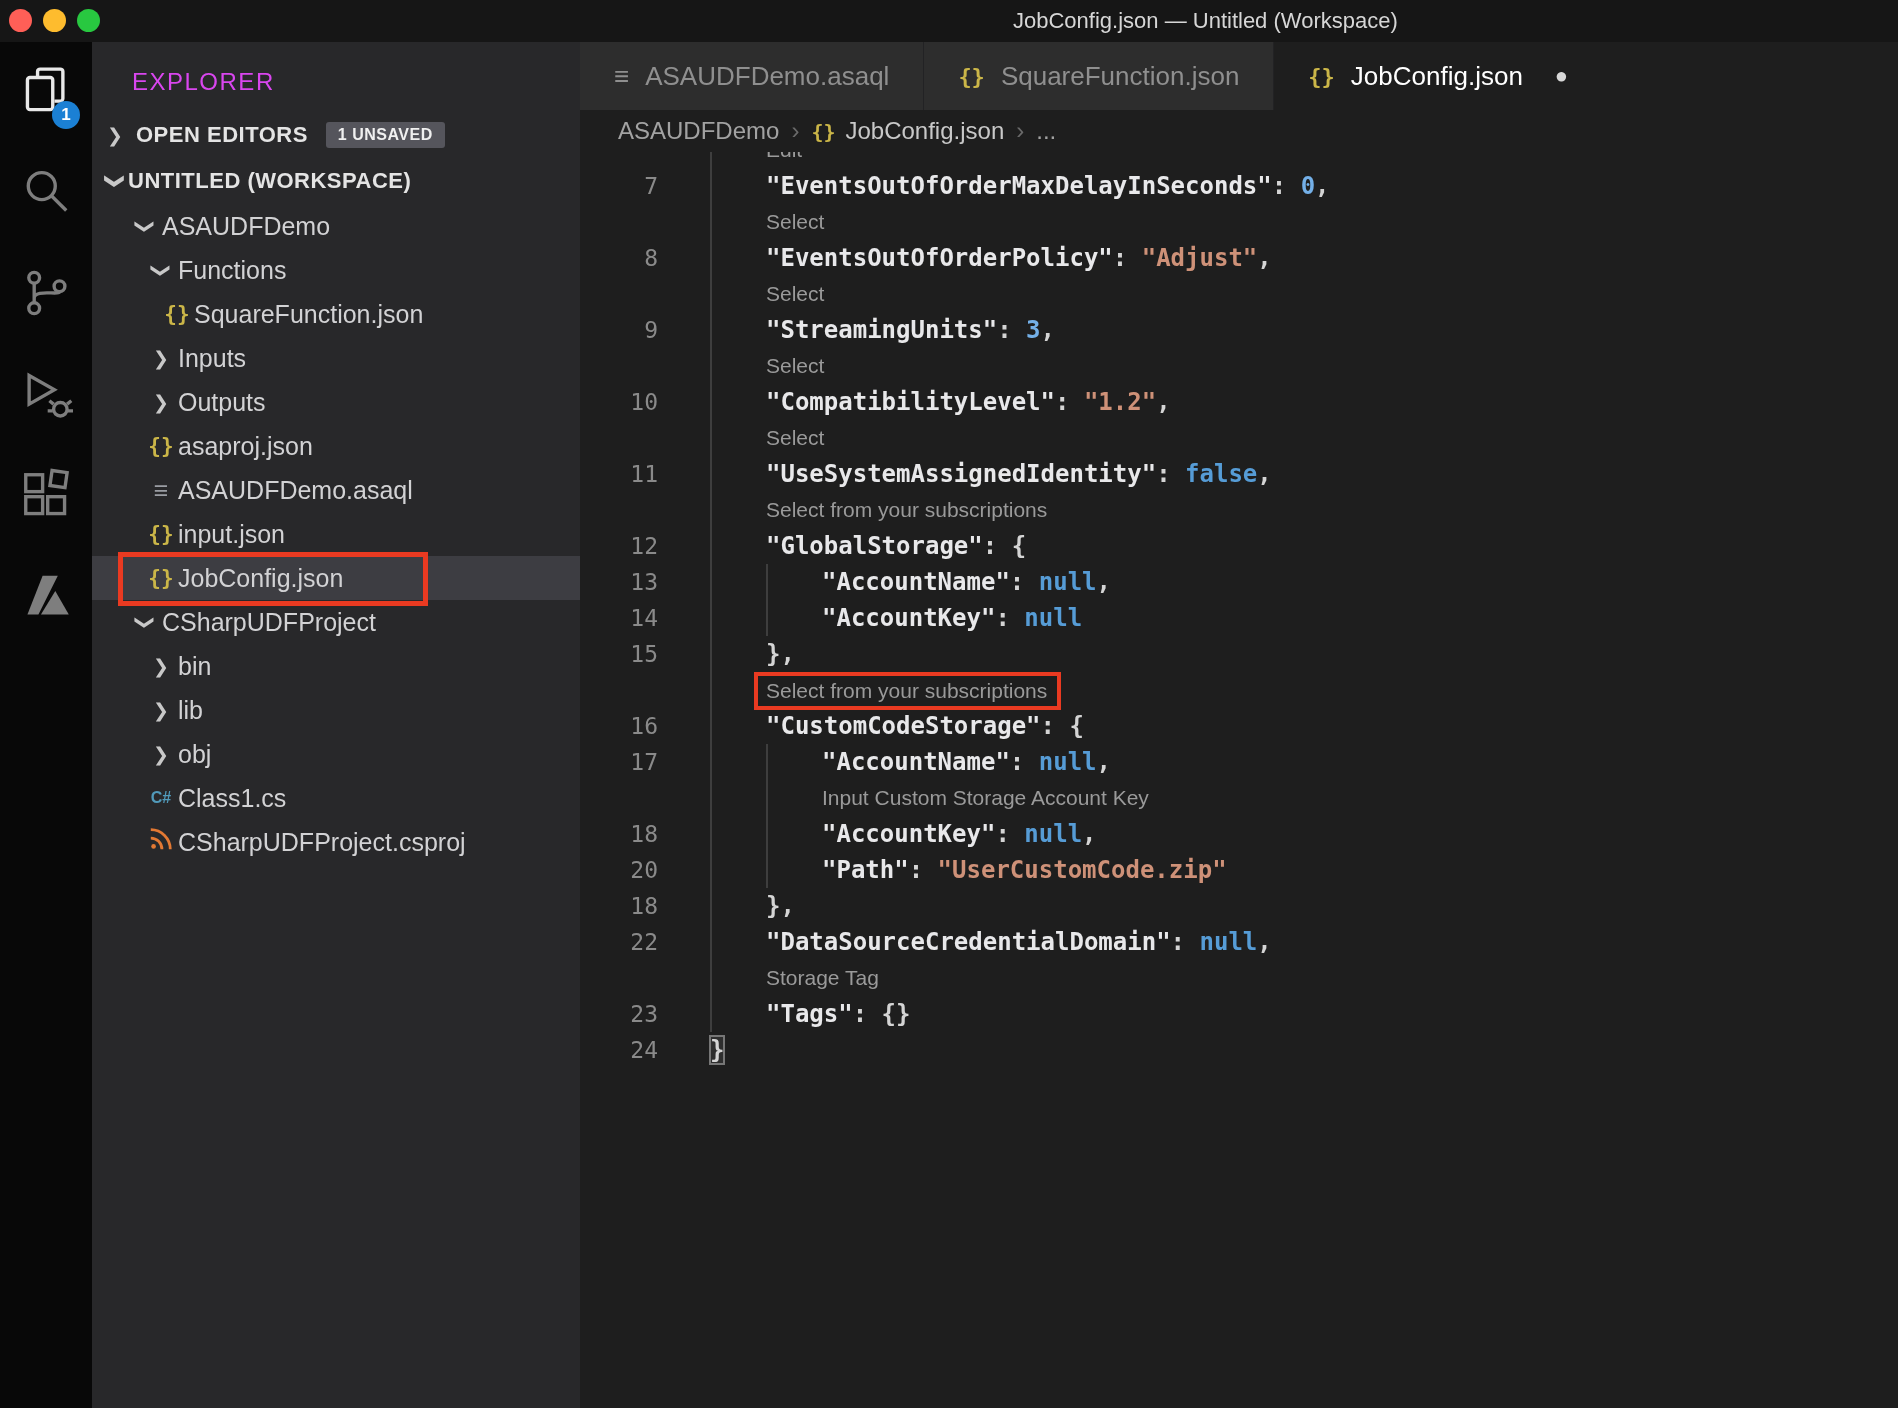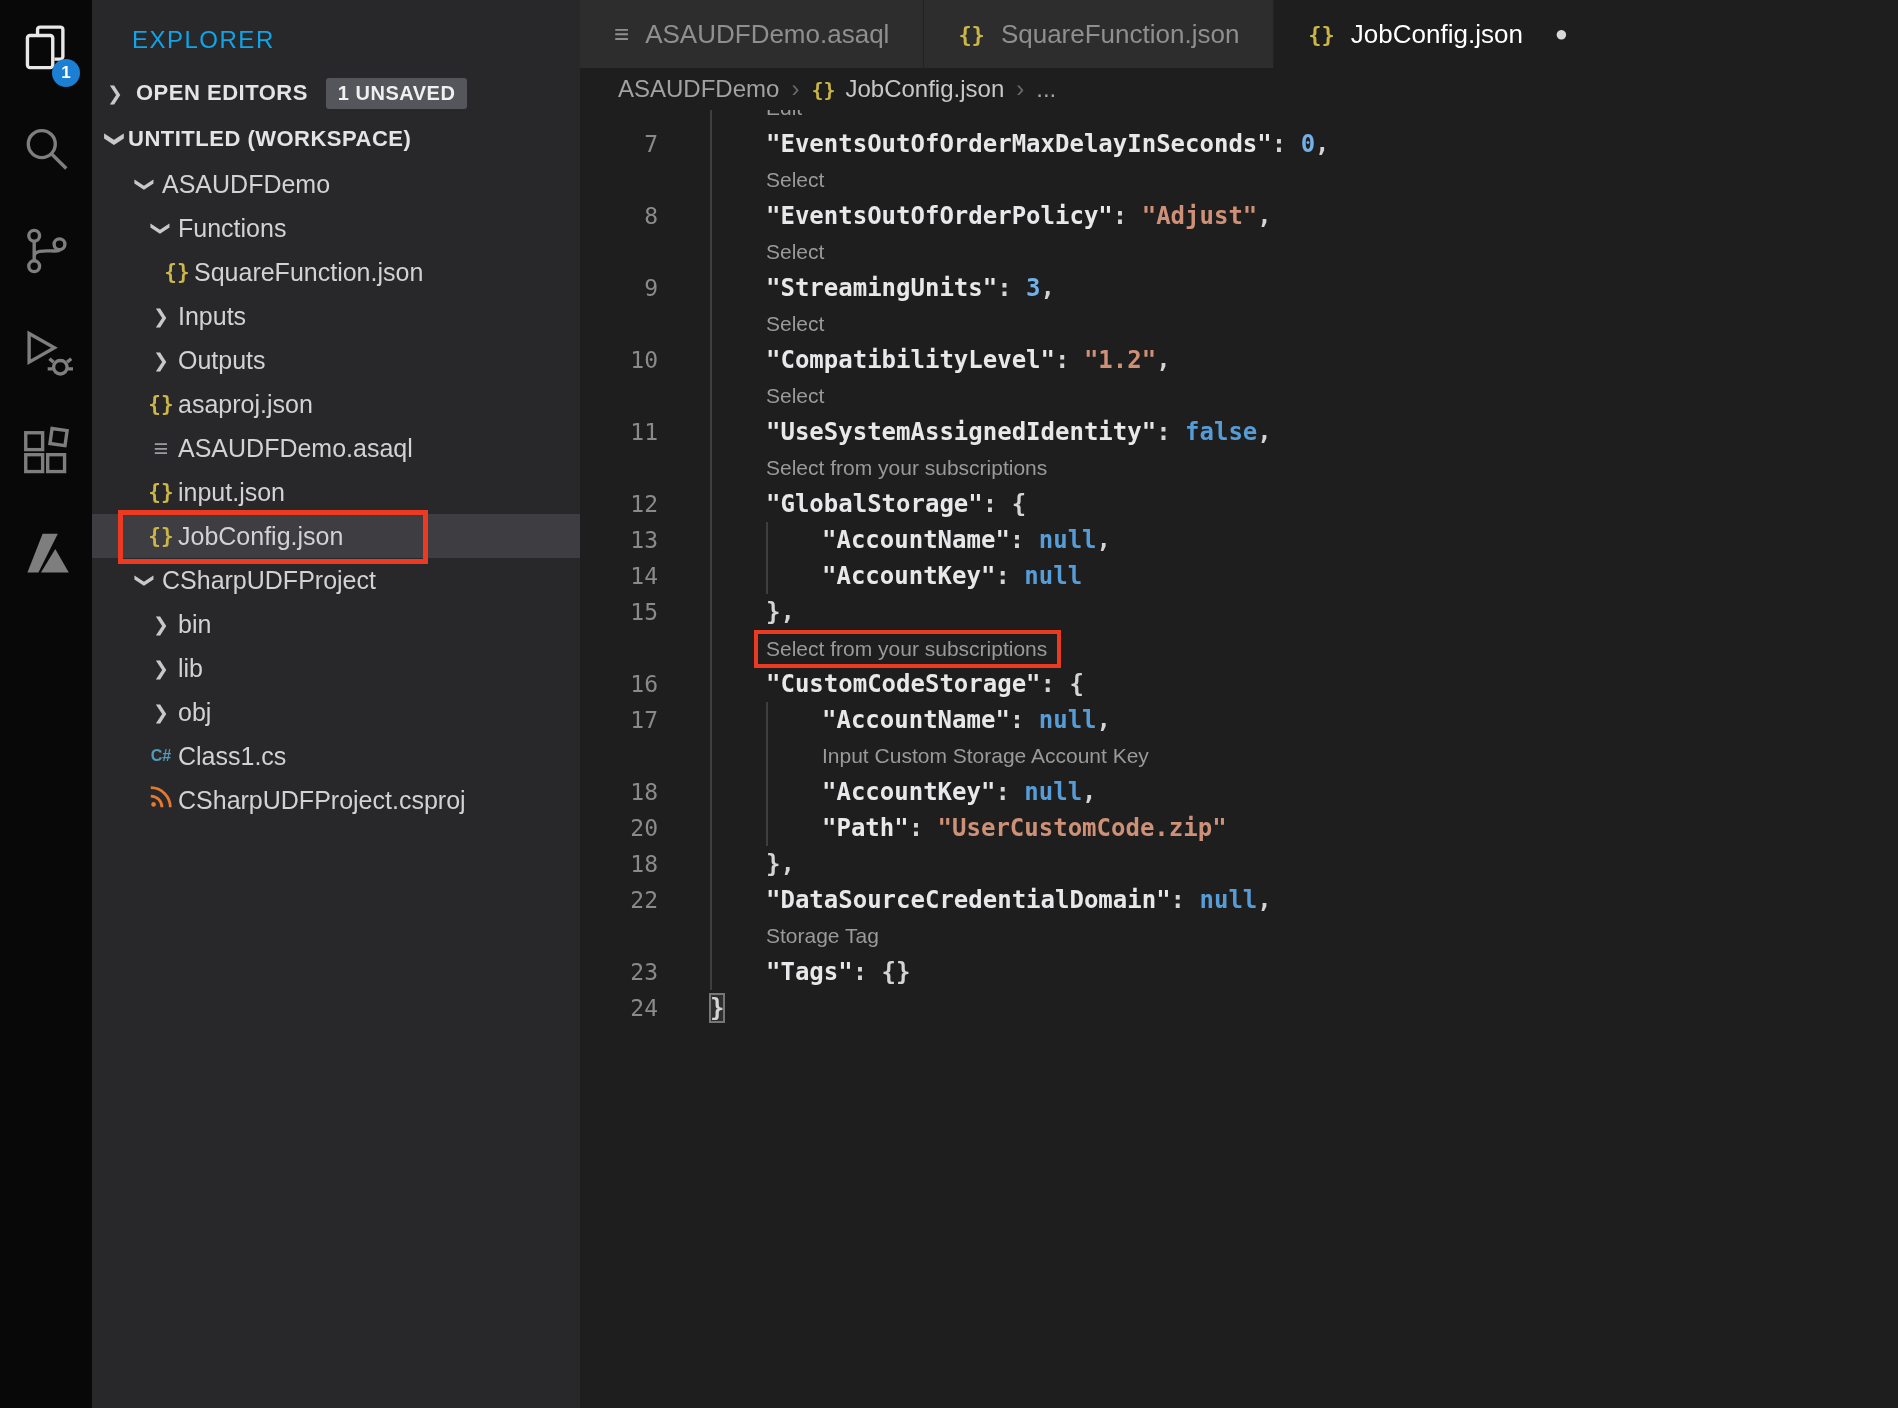--- a/index.html
+++ b/index.html
@@ -21,24 +21,24 @@
   .activitybar{width:92px;background:#080808;flex:0 0 auto;}
   .ab-item{height:101px;display:flex;align-items:center;justify-content:center;position:relative;}
   .ab-item svg{stroke:#7e7e7e;fill:none;stroke-width:2;}
   .ab-item.active svg{stroke:#e8e8e8;}
   .ab-item .fillgray{fill:#7e7e7e;stroke:none;}
   .ab-badge{position:absolute;right:12px;bottom:14px;width:28px;height:28px;border-radius:50%;
     background:#1b80d4;color:#fff;font-size:17px;font-weight:bold;display:flex;
     align-items:center;justify-content:center;}
   
   .sidebar{width:488px;background:#28282a;flex:0 0 auto;position:relative;color:#cccccc;overflow:hidden;}
-  .sb-title{padding:26px 0 0 40px;font-size:24px;letter-spacing:1.5px;color:#0ea5e9;}
+  .sb-title{padding:26px 0 0 40px;font-size:24px;letter-spacing:1.5px;color:#d946ef;}
   .oe-row{display:flex;align-items:center;height:46px;margin-top:16px;padding-left:10px;}
   .oe-label{font-size:22px;font-weight:bold;color:#e4e4e4;margin-left:8px;letter-spacing:.5px;}
-  .oe-badge{margin-left:18px;background:#55555c;color:#f0f0f0;font-size:20px;font-weight:bold;
+  .oe-badge{margin-left:18px;background:#55555c;color:#f0f0f0;font-size:16px;font-weight:bold;
     padding:4px 12px;border-radius:3px;letter-spacing:.5px;}
   .ws-header{display:flex;align-items:center;height:46px;padding-left:10px;font-size:22px;
     font-weight:bold;color:#e4e4e4;letter-spacing:.5px;}
   .chev{display:inline-block;width:26px;text-align:center;font-size:19px;color:#c8c8c8;
     transform:none;flex:0 0 auto;}
   .chev.down{transform:rotate(90deg);}
   .tree{}
   .trow{height:44px;display:flex;align-items:center;font-size:25px;color:#d2d2d4;position:relative;}
   .trow.selected{background:#3d3d42;}
   .icon-box{width:34px;display:flex;justify-content:center;align-items:center;flex:0 0 auto;}
@@ -82,20 +82,28 @@
   .tok.punct-match{color:#d4d4d4;outline:2px solid #767676;outline-offset:-1px;background:rgba(120,120,120,.18);}
   .lens{position:absolute;top:0;line-height:36px;font-size:21px;color:#9a9a9a;white-space:nowrap;cursor:pointer;}
   .lens-box{display:inline-block;border:4px solid #ea3a21;padding:0 10px 0 8px;margin-left:-12px;
     line-height:30px;position:relative;z-index:2;}
 </style>
 </head>
 <body>
 
 <div class="window">
 
+  <div class="titlebar">
+    <div class="traffic">
+      <div class="tl red"></div>
+      <div class="tl yellow"></div>
+      <div class="tl green"></div>
+    </div>
+    <div class="window-title">JobConfig.json — Untitled (Workspace)</div>
+  </div>
 
   <div class="main">
 
     <div class="activitybar">
       <div class="ab-item active">
         <span>
           <svg width="54" height="54" viewBox="0 0 32 32">
             <path d="M11 8 V4.5 a1.5 1.5 0 0 1 1.5-1.5 h12 a1.5 1.5 0 0 1 1.5 1.5 v16 a1.5 1.5 0 0 1 -1.5 1.5 H21"></path>
             <rect x="5" y="8" width="15" height="19" rx="1.5"></rect>
           </svg>

